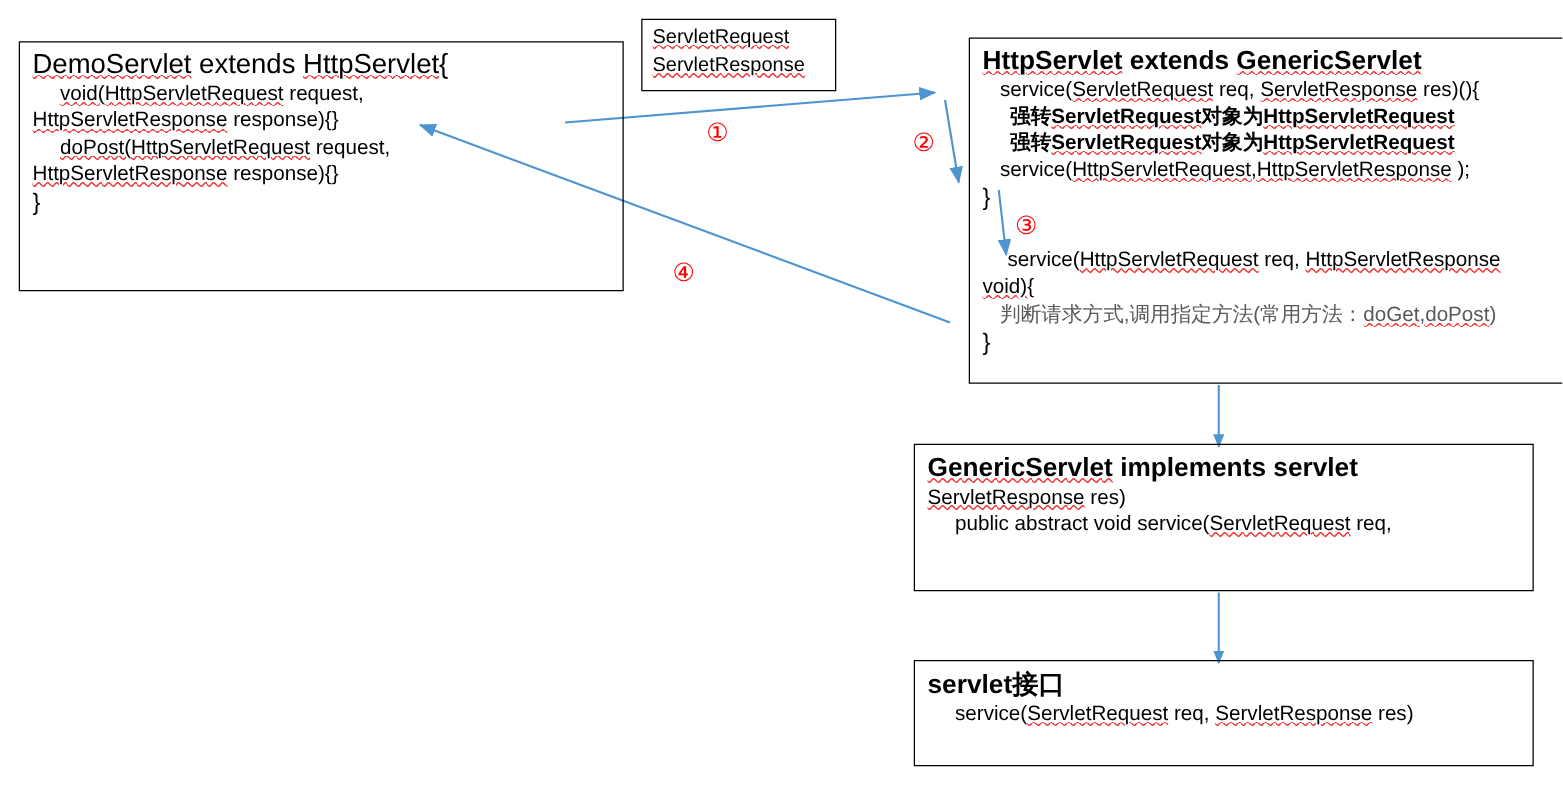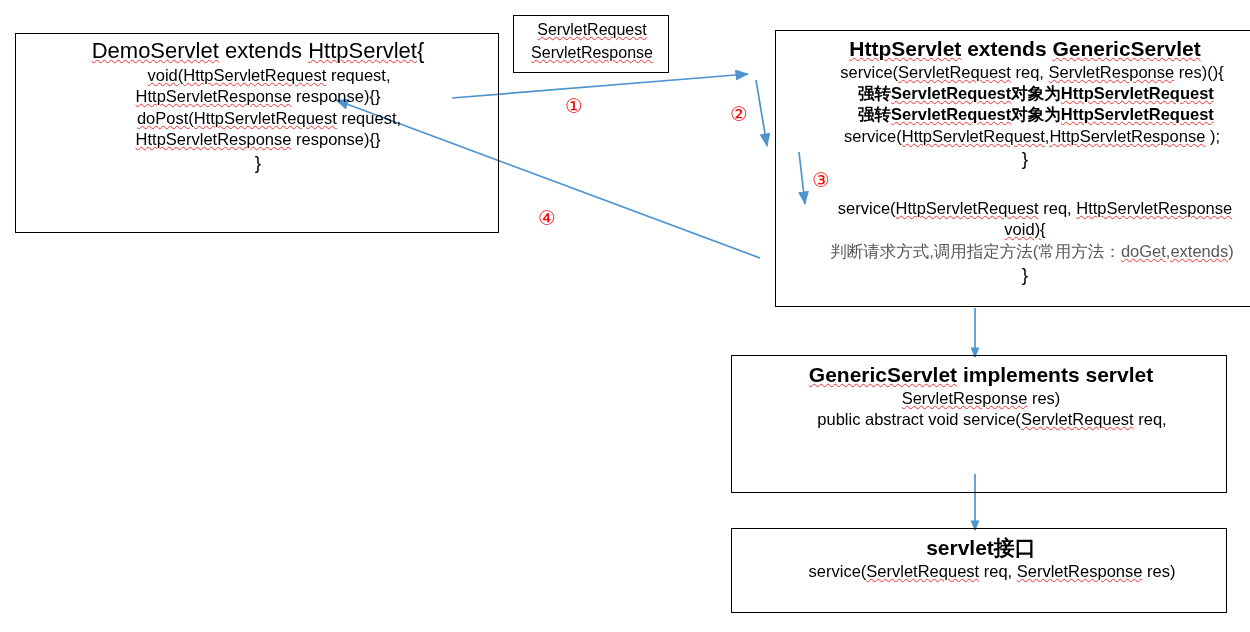--- a/index.html
+++ b/index.html
@@ -20,21 +20,20 @@
   }
   .box {
     position: absolute;
     box-sizing: border-box;
     border: 1.6px solid #000000;
     background: transparent;
     z-index: 3;
   }
   .box-inner {
     padding: 4px 8px 4px 10px;
-    text-align: center;
   }
   .ttl {
     font-size: 21px;
     line-height: 1.22;
     white-space: nowrap;
   }
   .ttl-bold { font-weight: bold; }
   .line {
     font-size: 16.5px;
     line-height: 1.30;
@@ -57,21 +56,21 @@
   #demo-box .ttl { font-size: 22px; }
 
   
   #reqresp-box { left: 513px; top: 15px; width: 156px; height: 58px; }
   #reqresp-box .line { font-size: 16px; line-height: 1.42; }
 
   
   #http-box { left: 731px; top: 30px; width: 496px; height: 277px; margin-left: 44px; }
 
   
-  #generic-box { left: 731px; top: 355px; width: 496px; height: 138px; }
+  #generic-box { left: 731px; top: 355px; width: 496px; height: 118px; }
 
   
   #servlet-box { left: 731px; top: 528px; width: 496px; height: 85px; }
 
   .marker-num {
     position: absolute;
     color: #ff0000;
     font-size: 20px;
     font-family: "DejaVu Sans", sans-serif;
     z-index: 6;
@@ -167,21 +166,21 @@
 
       <div style="height:26px"></div>
 
       <div class="line" style="padding-left:20px;">
         <span>service(</span><span class="sq">HttpServletRequest</span><span> req, </span><span class="sq">HttpServletResponse</span>
       </div>
       <div class="line">
         <span class="sq">void){</span>
       </div>
       <div class="cn grey" style="padding-left:14px;">
-        <span>判断请求方式,调用指定方法(常用方法：</span><span class="sq">doGet,extends</span><span>)</span>
+        <span>判断请求方式,调用指定方法(常用方法：</span><span class="sq">doGet,doPost</span><span>)</span>
       </div>
       <div class="line" style="font-size:19px">}</div>
     </div>
   </div>
 
   <div class="box" id="generic-box">
     <div class="box-inner" style="padding:6px 6px 4px 10px;">
       <div class="ttl ttl-bold">
         <span class="sq">GenericServlet</span><span>  implements  servlet</span>
       </div>

